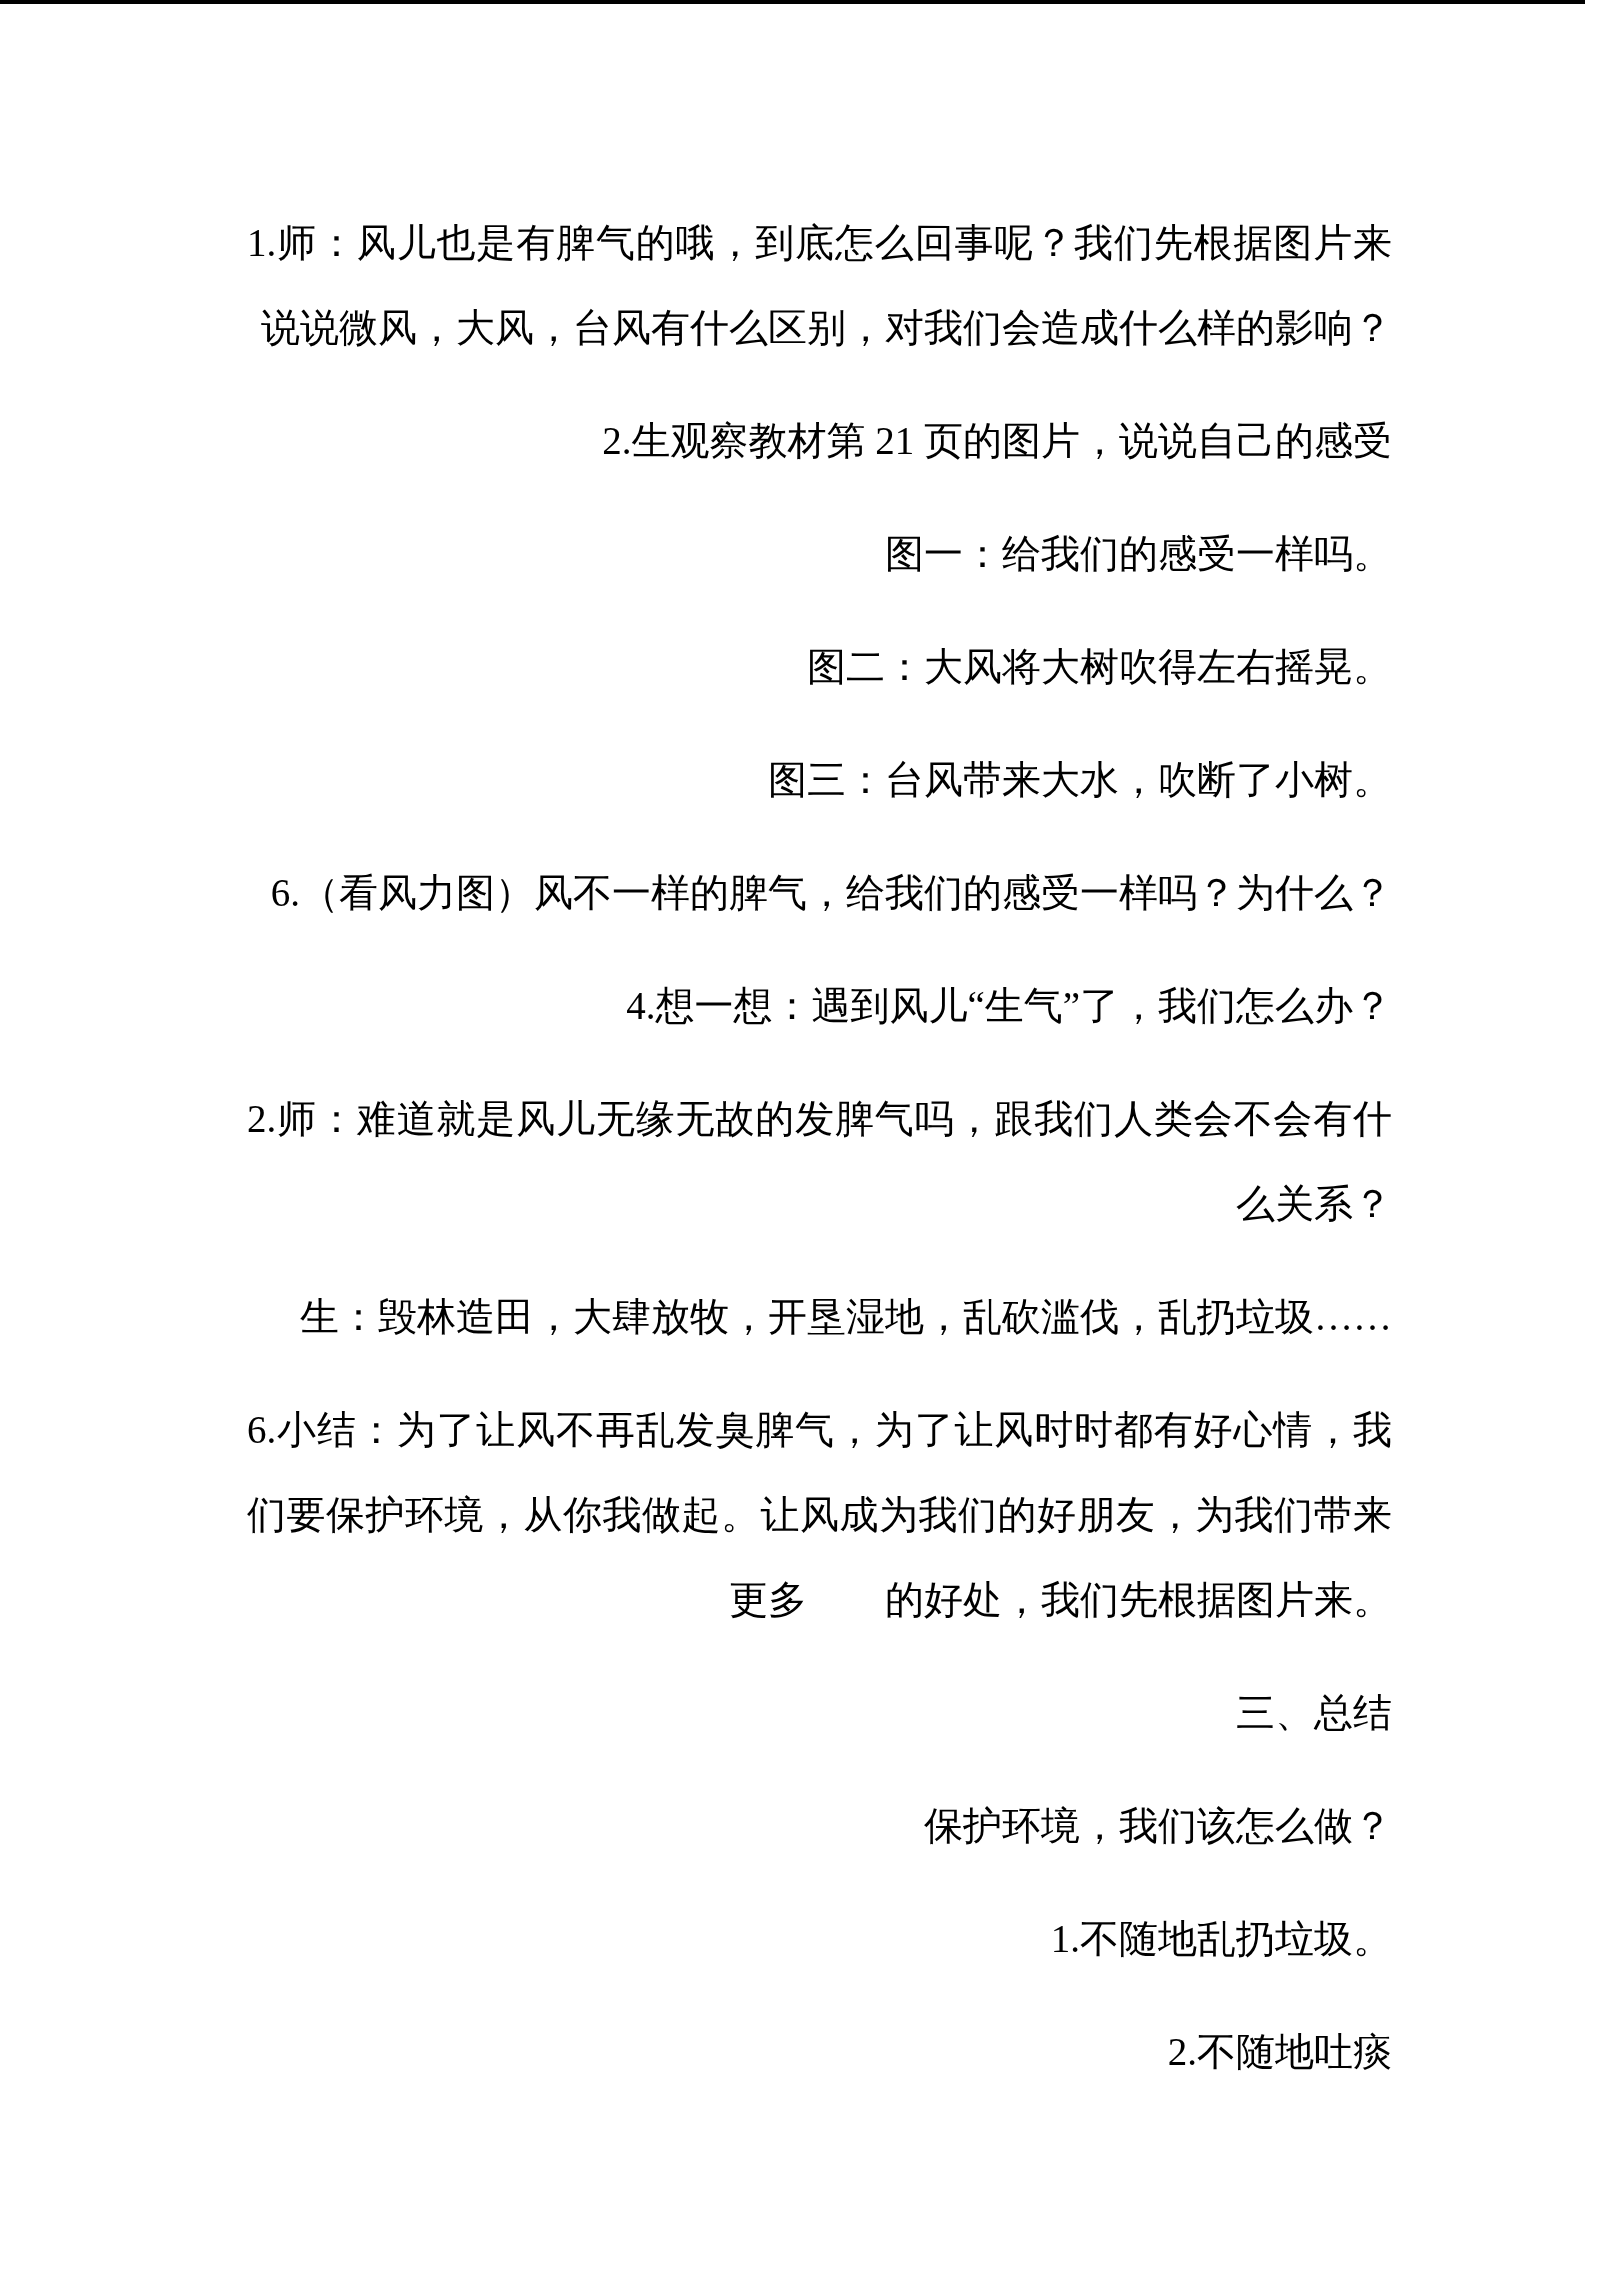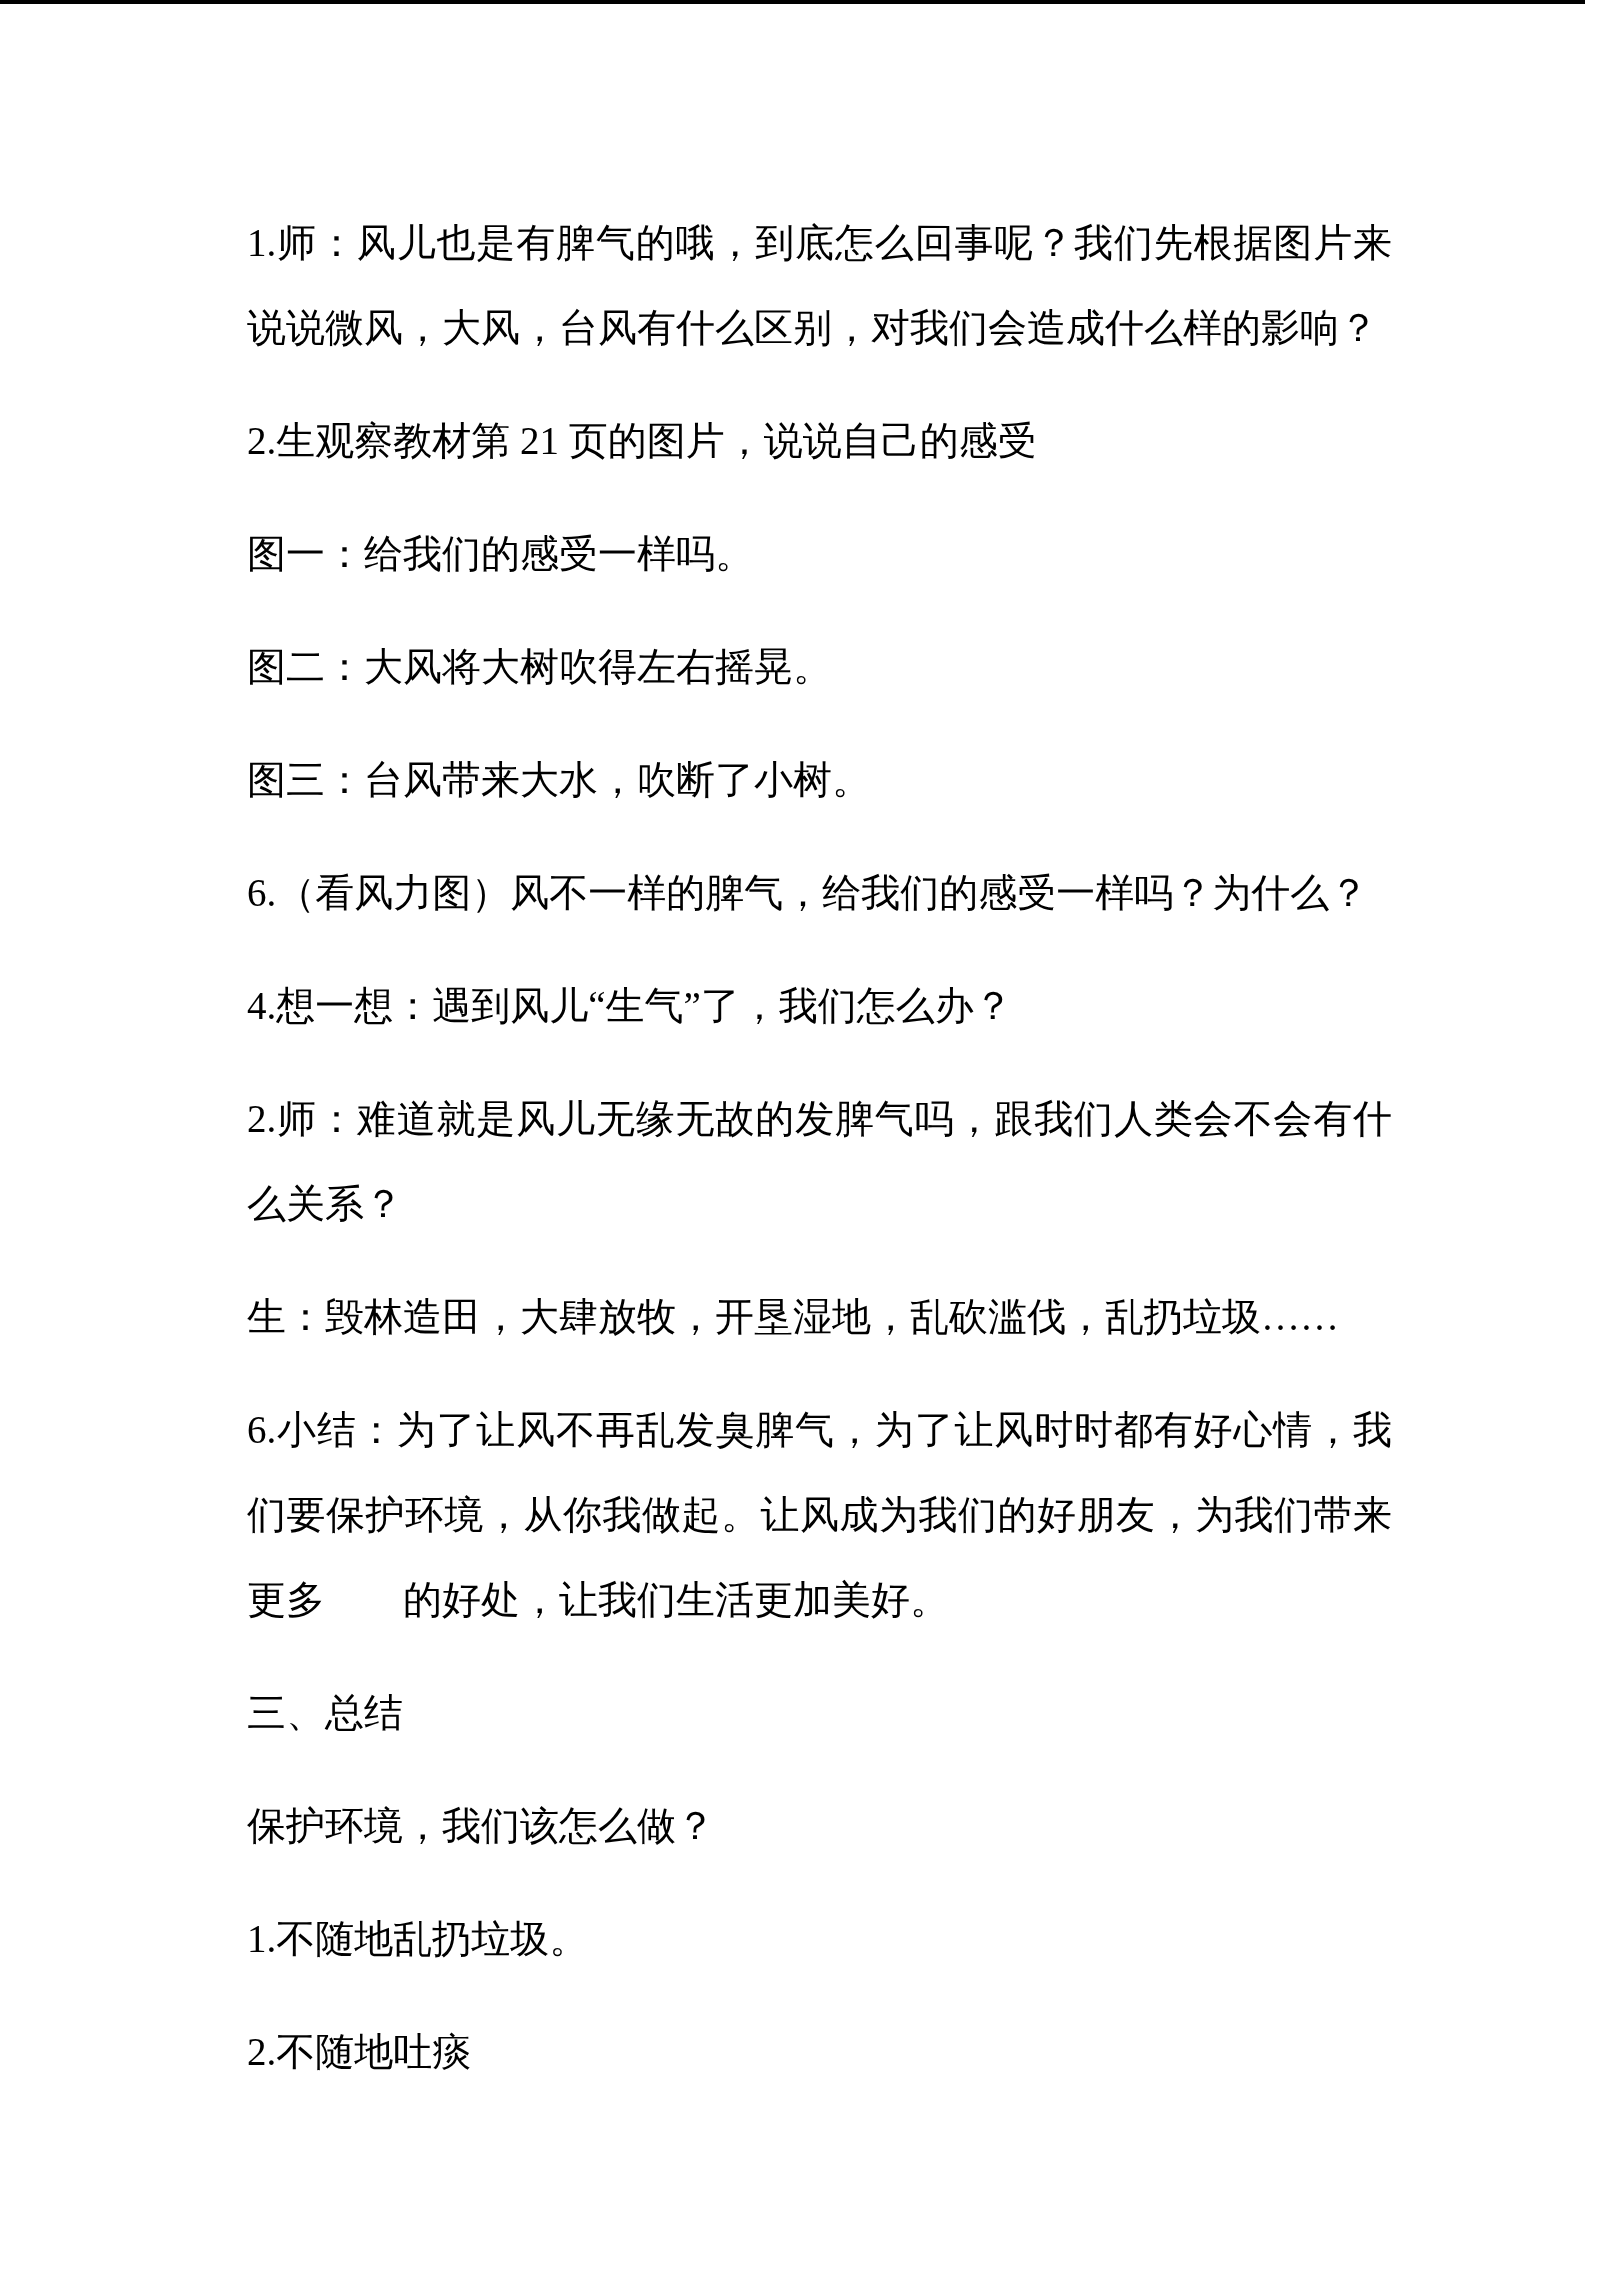--- a/index.html
+++ b/index.html
@@ -40,20 +40,21 @@
     font-size: 39px;
     line-height: 85px;
     text-align: left;
   }
   .para {
     margin: 0 0 28px 0;
     padding: 0;
   }
   .line {
     white-space: nowrap;
+    text-align: right;
   }
   .line.justify {
     text-align: justify;
     text-align-last: justify;
   }
 </style>
 </head>
 <body>
 
 <div class="page">
@@ -85,21 +86,21 @@
       <div class="para">
         <div class="line justify">2.师：难道就是风儿无缘无故的发脾气吗，跟我们人类会不会有什</div>
         <div class="line">么关系？</div>
       </div>
       <div class="para">
         <div class="line">生：毁林造田，大肆放牧，开垦湿地，乱砍滥伐，乱扔垃圾……</div>
       </div>
       <div class="para">
         <div class="line justify">6.小结：为了让风不再乱发臭脾气，为了让风时时都有好心情，我</div>
         <div class="line justify">们要保护环境，从你我做起。让风成为我们的好朋友，为我们带来</div>
-        <div class="line">更多　　的好处，让我们生活更加美好。</div>
+        <div class="line">更多　　的好处，我们先根据图片来。</div>
       </div>
       <div class="para">
         <div class="line">三、总结</div>
       </div>
       <div class="para">
         <div class="line">保护环境，我们该怎么做？</div>
       </div>
       <div class="para">
         <div class="line">1.不随地乱扔垃圾。</div>
       </div>

